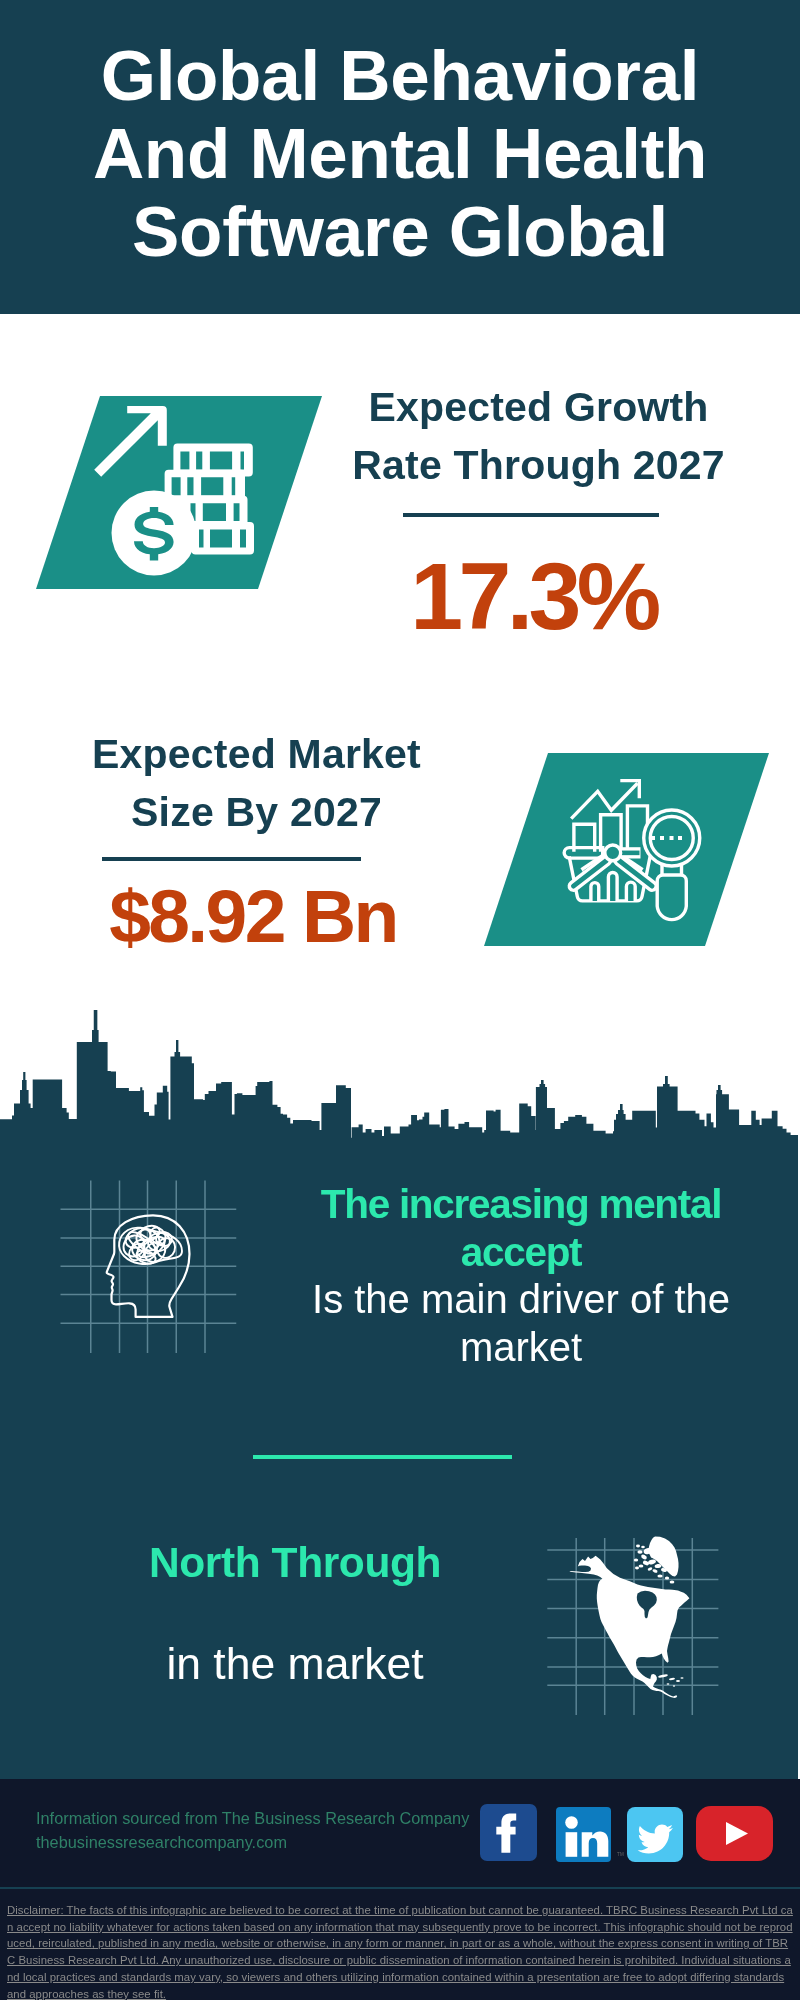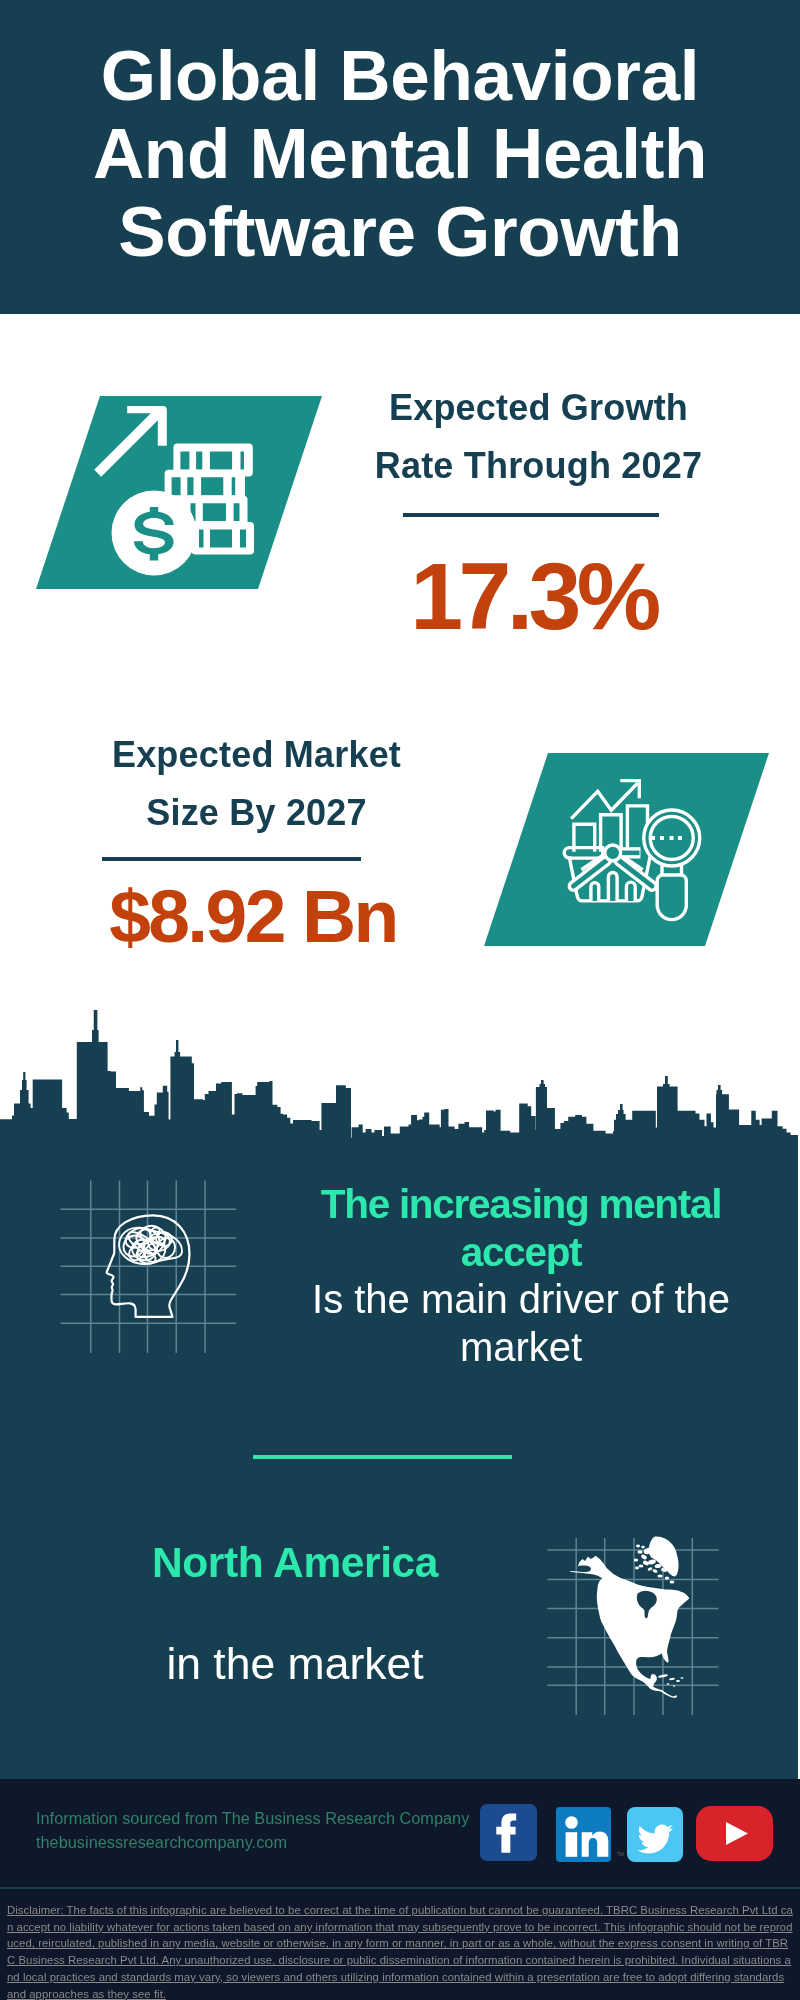--- a/index.html
+++ b/index.html
@@ -3,21 +3,21 @@
 <meta charset="utf-8">
 <style>
   html,body{margin:0;padding:0;}
   body{width:800px;height:2000px;background:#ffffff;font-family:"Liberation Sans",sans-serif;overflow:hidden;position:relative;}
   .page{position:absolute;inset:0;width:800px;height:2000px;}
   
   .header{position:absolute;left:0;top:0;width:800px;height:314px;background:#164051;}
   .header h1{margin:0;color:#fff;font-weight:bold;text-align:center;font-size:71px;line-height:78px;letter-spacing:-0.3px;padding-top:37px;}
   
   .statblk{position:absolute;}
-  .stat-title{color:#164051;font-weight:bold;font-size:36px;line-height:57.5px;text-align:center;letter-spacing:0.2px;white-space:nowrap;}
+  .stat-title{color:#164051;font-weight:bold;font-size:41px;line-height:57.5px;text-align:center;letter-spacing:0.2px;white-space:nowrap;}
   .stat-rule{height:4px;background:#164051;margin:0 auto;}
   .stat-value{color:#c2410c;font-weight:bold;text-align:center;white-space:nowrap;}
   .para{position:absolute;}
   .para svg{display:block;}
   
   .dark{position:absolute;left:0;top:1010px;width:798px;height:769px;background:transparent;padding-left:16px;}
   .skyline{position:absolute;left:0;top:0;width:798px;height:769px;}
   .msg{position:absolute;text-align:center;font-size:40px;line-height:47.7px;color:#ffffff;}
   .msg .hl{color:#2ce8ad;font-weight:bold;font-size:40.5px;letter-spacing:-1.3px;}
   .mid-rule{position:absolute;height:4px;background:#2ce8ad;}
@@ -31,21 +31,21 @@
   .disc{position:absolute;left:7px;top:123px;width:786px;color:#8a8a8a;font-size:11.35px;line-height:16.7px;text-align:left;word-break:break-all;letter-spacing:0.045px;text-decoration:underline;}
 </style>
 </head>
 <body>
 
 <div class="page">
   <div class="header">
     <h1>
       <span>Global Behavioral</span><br>
       <span>And Mental Health</span><br>
-      <span>Software Growth</span>
+      <span>Software Global</span>
     </h1>
   </div>
 
   <div class="para" style="left:30px;top:390px;">
     <svg width="300" height="205" viewBox="0 0 300 205">
       <polygon points="70,6 292,6 228,199 6,199" fill="#1a8f87"></polygon>
       <g fill="#ffffff">
 
         <path d="M97.2,15.9 L132.8,15.9 A4,4 0 0 1 136.8,19.9 L136.8,55.8 L127.8,55.8 L127.8,30.2 L71.2,86.8 L64.2,79.8 L120.8,23.2 L97.2,23.2 Z"></path>
 
@@ -193,21 +193,21 @@
     <div class="msg" style="left:303px;top:171px;width:436px;">
       <span class="hl">The increasing mental</span><br>
       <span class="hl">accept</span><br>
       <span>Is the main driver of the</span><br>
       <span>market</span>
     </div>
 
     <div class="mid-rule" style="left:253px;top:445px;width:259px;"></div>
 
     <div class="msg" style="left:95px;top:527px;width:400px;font-size:44.5px;line-height:50.5px;">
-      <span class="hl" style="font-size:42.5px;letter-spacing:-0.4px;">North America</span><br>
+      <span class="hl" style="font-size:42.5px;letter-spacing:-0.4px;">North Through</span><br>
       <br>
       <span>in the market</span>
     </div>
 
     <svg style="position:absolute;left:545px;top:519px;" width="180" height="196" viewBox="0 0 180 196">
       <g stroke="#5b8494" stroke-width="1.5">
         <path d="M31.2,9 L31.2,186 M59.7,9 L59.7,186 M89,9 L89,186 M118,9 L118,186 M147.3,9 L147.3,186"></path>
         <path d="M2.3,21 L173.4,21 M2.3,50.6 L173.4,50.6 M2.3,79.5 L173.4,79.5 M2.3,108.8 L173.4,108.8 M2.3,138 L173.4,138 M2.3,156.3 L173.4,156.3"></path>
       </g>
       <g fill="#ffffff">

